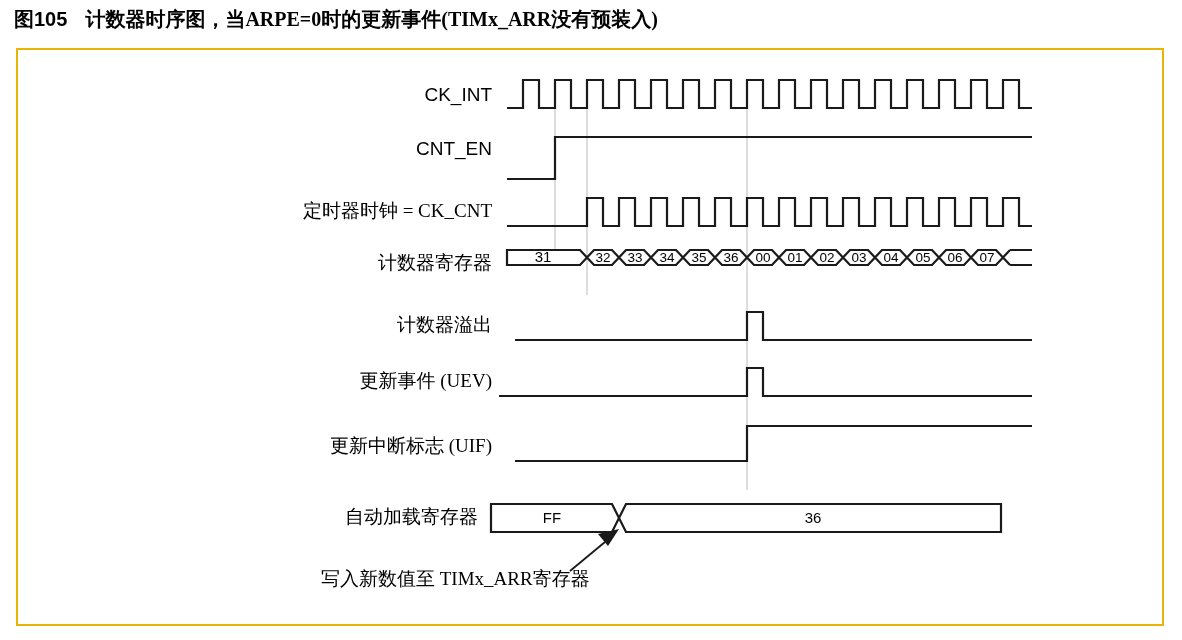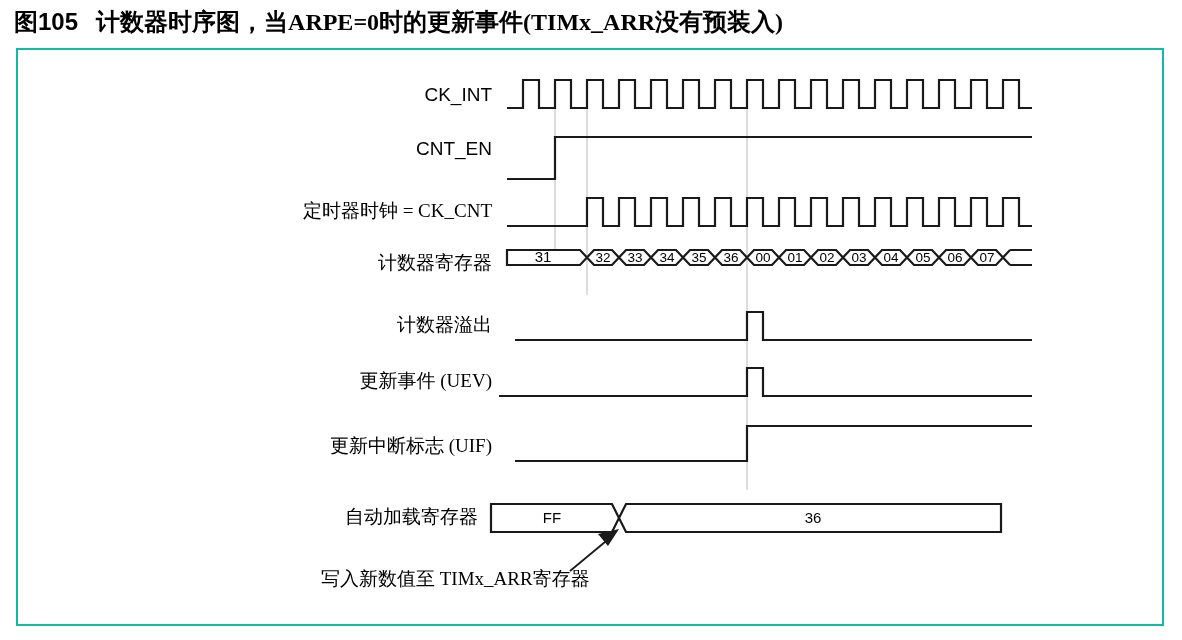--- a/index.html
+++ b/index.html
@@ -12,40 +12,40 @@
     height: 640px;
     font-family: "Liberation Sans", sans-serif;
     color: #000000;
     overflow: hidden;
     position: relative;
   }
   #figure-caption {
     position: absolute;
     left: 14px;
     top: 6px;
-    font-size: 24px;
+    font-size: 20px;
     font-weight: bold;
     letter-spacing: 0px;
     white-space: nowrap;
     font-family: "Liberation Serif", serif;
   }
   #figure-caption .cap-num {
     font-family: "Liberation Sans", sans-serif;
     margin-right: 18px;
   }
   #figure-caption .cap-text {
     font-family: "Liberation Serif", serif;
   }
   #diagram-frame {
     position: absolute;
     left: 16px;
     top: 48px;
     width: 1148px;
     height: 578px;
-    border: 2px solid #14b8a6;
+    border: 2px solid #eab308;
     background: #ffffff;
     box-sizing: border-box;
   }
   #timing-svg {
     position: absolute;
     left: 0;
     top: 0;
   }
   text.sig-label {
     font-family: "Liberation Sans", sans-serif;

